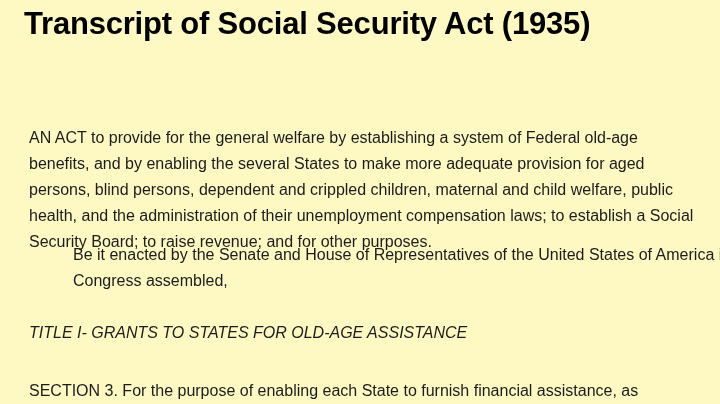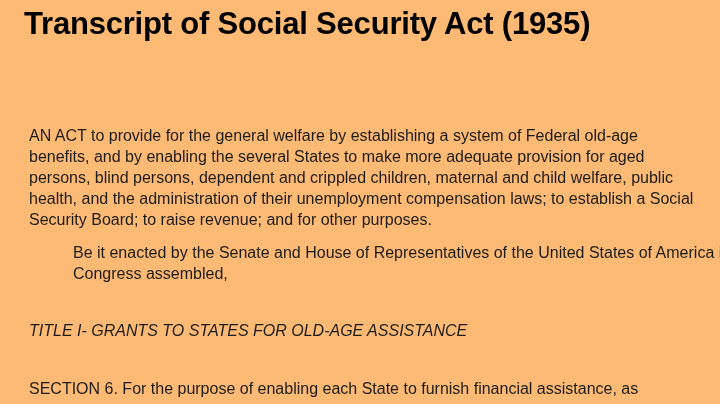--- a/index.html
+++ b/index.html
@@ -10,40 +10,40 @@
     width: 720px;
     height: 404px;
     overflow: hidden;
     background: #ffffff;
     font-family: "Liberation Sans", sans-serif;
     position: relative;
   }
   .page {
     position: absolute;
     inset: 0;
-    background: #fdba74;
+    background: #fef9c3;
   }
   .doc-title {
     position: absolute;
     left: 24px;
     top: 6px;
     margin: 0;
     font-size: 31px;
     font-weight: bold;
     color: #000000;
     letter-spacing: -0.2px;
     white-space: nowrap;
   }
   .para {
     position: absolute;
     left: 29px;
     width: 672px;
     margin: 0;
     font-size: 16px;
-    line-height: 21px;
+    line-height: 26px;
     color: #1c1c1c;
   }
   .para-act        { top: 125px; }
   .para-enacting   { top: 242px; margin-left: 44px; }
   .para-title-one  { top: 320px; font-style: italic; }
   .para-section    { top: 378px; }
   .heading-line {
     display: block;
   }
 </style>
@@ -55,15 +55,15 @@
   <h1 class="doc-title">Transcript of Social Security Act (1935)</h1>
 
   <p class="para para-act">AN ACT to provide for the general welfare by establishing a system of Federal old-age benefits, and by enabling the several States to make more adequate provision for aged persons, blind persons, dependent and crippled children, maternal and child welfare, public health, and the administration of their unemployment compensation laws; to establish a Social Security Board; to raise revenue; and for other purposes.</p>
 
   <p class="para para-enacting">Be it enacted by the Senate and House of Representatives of the United States of America in Congress assembled,</p>
 
   <p class="para para-title-one">
     <span class="heading-line">TITLE I- GRANTS TO STATES FOR OLD-AGE ASSISTANCE</span>
   </p>
 
-  <p class="para para-section">SECTION 6. For the purpose of enabling each State to furnish financial assistance, as</p>
+  <p class="para para-section">SECTION 3. For the purpose of enabling each State to furnish financial assistance, as</p>
 
 </div>
 
 </body></html>

